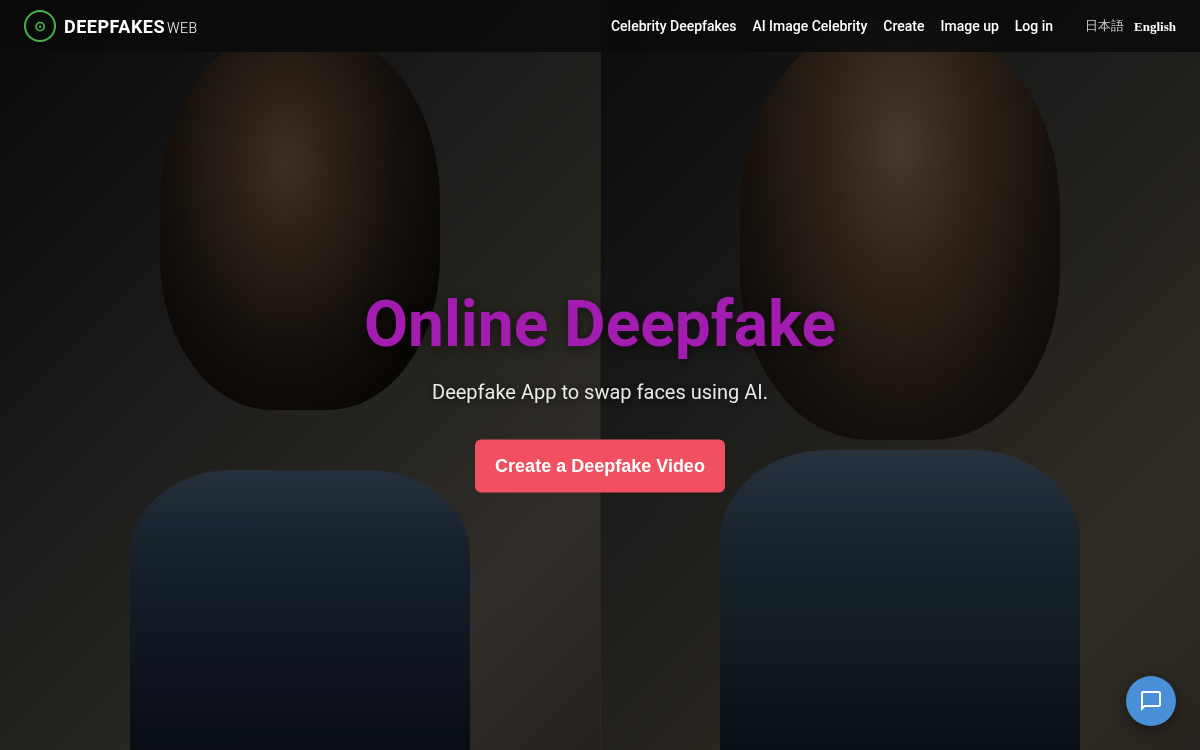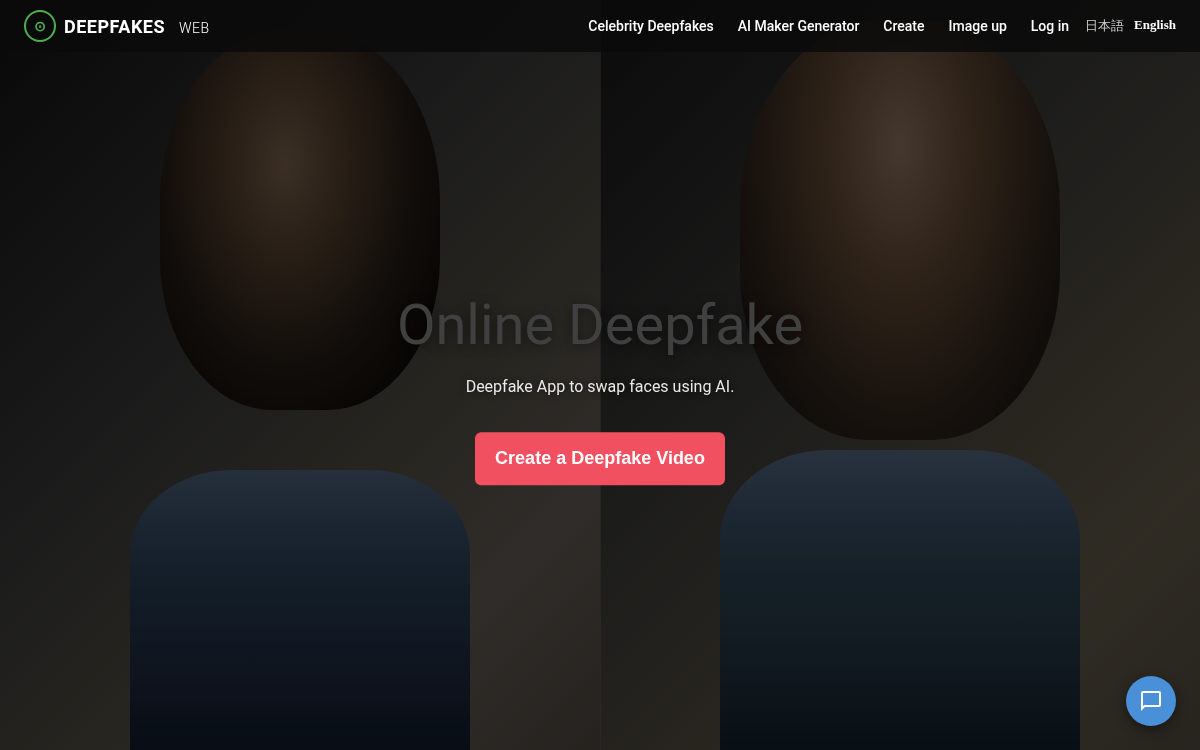--- a/index.html
+++ b/index.html
@@ -55,37 +55,37 @@
       font-weight: 700;
       letter-spacing: 0.5px;
     }
 
     .logo-text span {
       font-weight: 700;
     }
 
     .nav-links {
       display: flex;
-      gap: 24px;
+      gap: 16px;
     }
 
     .nav-link {
       color: #fff;
       text-decoration: none;
       font-size: 14px;
       font-weight: 500;
       cursor: pointer;
       white-space: nowrap;
     }
 
     .nav-lang {
       display: flex;
-      align-items: flex-start;
+      align-items: flex-end;
       gap: 10px;
-      margin-left: 16px;
+      margin-left: 32px;
     }
 
     .nav-lang-item {
       color: #ccc;
       font-size: 13px;
       cursor: pointer;
     }
 
     .nav-lang-item.active {
       color: #fff;
@@ -250,31 +250,31 @@
       position: absolute;
       top: 50%;
       left: 50%;
       transform: translate(-50%, -42%);
       text-align: center;
       z-index: 20;
       width: 600px;
     }
 
     .hero-title {
-      color: #404040;
-      font-size: 56px;
-      font-weight: 400;
+      color: #a21caf;
+      font-size: 64px;
+      font-weight: 700;
       line-height: 1.1;
       margin-bottom: 20px;
       text-shadow: 0 2px 12px rgba(0,0,0,0.5);
     }
 
     .hero-subtitle {
       color: rgba(255,255,255,0.9);
-      font-size: 16px;
+      font-size: 20px;
       font-weight: 400;
       margin-bottom: 36px;
       text-shadow: 0 1px 6px rgba(0,0,0,0.5);
     }
 
     .cta-button {
       display: inline-block;
       background: #f05060;
       color: #fff;
       font-size: 18px;
@@ -320,27 +320,27 @@
     <div class="hero-right"></div>
   </div>
 
   <div class="hero-divider"></div>
   <div class="hero-overlay"></div>
 
   <nav>
     <div class="nav-logo">
       <div class="logo-circle">⊙</div>
       <span class="logo-text">
-        <span>DEEPFAKES</span><span style="font-weight:300; font-size:14px; margin-left:14px; vertical-align:middle;">WEB</span>
+        <span>DEEPFAKES</span><span style="font-weight:300; font-size:14px; margin-left:2px; vertical-align:middle;">WEB</span>
       </span>
     </div>
 
     <div class="nav-links">
       <a class="nav-link">Celebrity Deepfakes</a>
-      <a class="nav-link">AI Maker Generator</a>
+      <a class="nav-link">AI Image Celebrity</a>
       <a class="nav-link">Create</a>
       <a class="nav-link">Image up</a>
       <a class="nav-link">Log in</a>
     </div>
 
     <div class="nav-lang">
       <span class="nav-lang-item">日本語</span>
       <span class="nav-lang-item active">English</span>
     </div>
   </nav>

